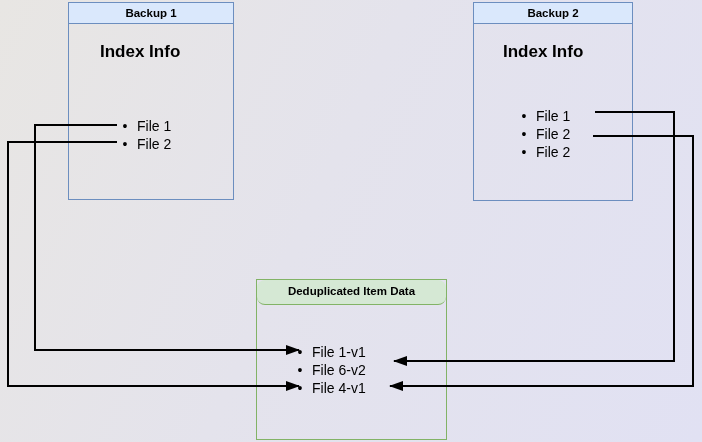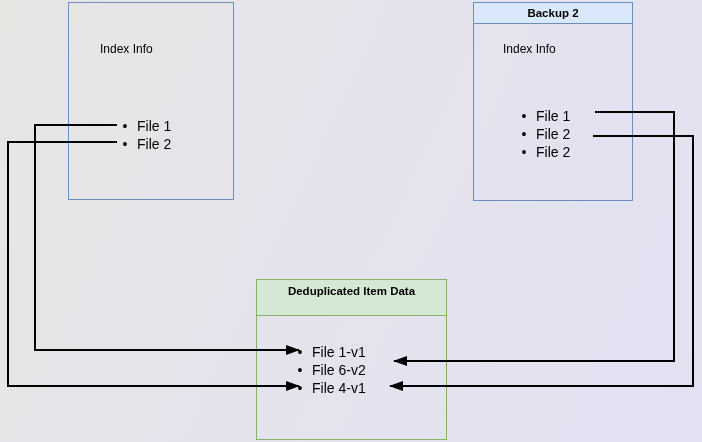--- a/index.html
+++ b/index.html
@@ -24,25 +24,26 @@
   .box-header{
     box-sizing:border-box;
     width:100%;
     text-align:center;
     font-weight:bold;
     font-size:11.5px;
     color:#000;
     border-bottom:1.5px solid;
   }
   .blue .box-header{background:#dae8fc;border-color:#6c8ebf;height:21px;line-height:20px;}
-  .green .box-header{background:#d5e8d4;border-color:#82b366;height:36px;line-height:22px;}
+  .green .box-header{background:#d5e8d4;border-color:#82b366;height:25px;line-height:22px;border-radius:8px;}
   .index-label{
     position:absolute;
-    font-size:12px;color:#000;
+    font-size:17px;color:#000;
     white-space:nowrap;
+    font-weight:bold;
   }
   .file-list{position:absolute;}
   .li{
     display:flex;align-items:center;
     height:18px;font-size:14px;color:#000;white-space:nowrap;
   }
   .li .bullet{
     width:8px;margin-right:8px;
     font-size:14px;line-height:18px;text-align:center;
   }
@@ -51,20 +52,21 @@
     position:absolute;left:0;top:0;width:702px;height:442px;
     pointer-events:none;
   }
 </style>
 </head>
 <body>
 
 <div class="canvas">
 
   <div class="box blue" style="left:68px;top:2px;width:166px;height:198px;">
+    <div class="box-header">Backup 1</div>
     <div class="index-label" style="left:31px;top:39px;">Index Info</div>
     <div class="file-list" style="left:52px;top:114px;">
       <div class="li">
         <span class="bullet"></span>
         <span>File 1</span>
       </div>
       <div class="li">
         <span class="bullet"></span>
         <span>File 2</span>
       </div>

